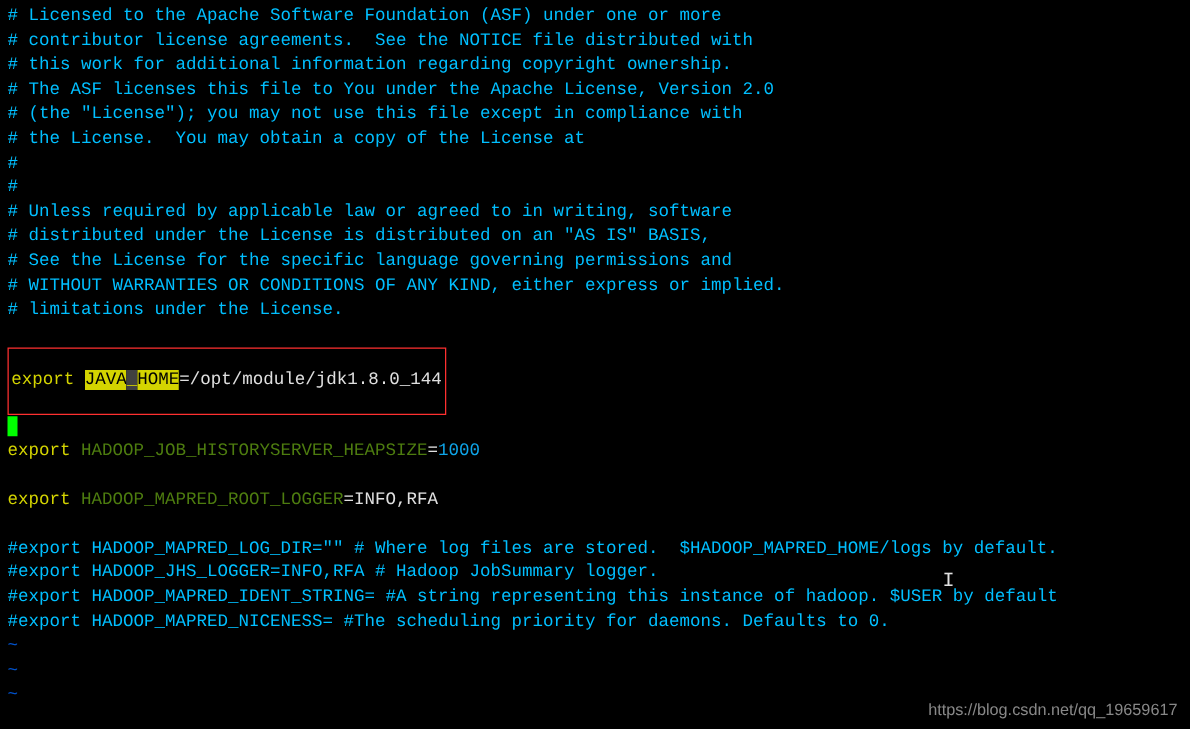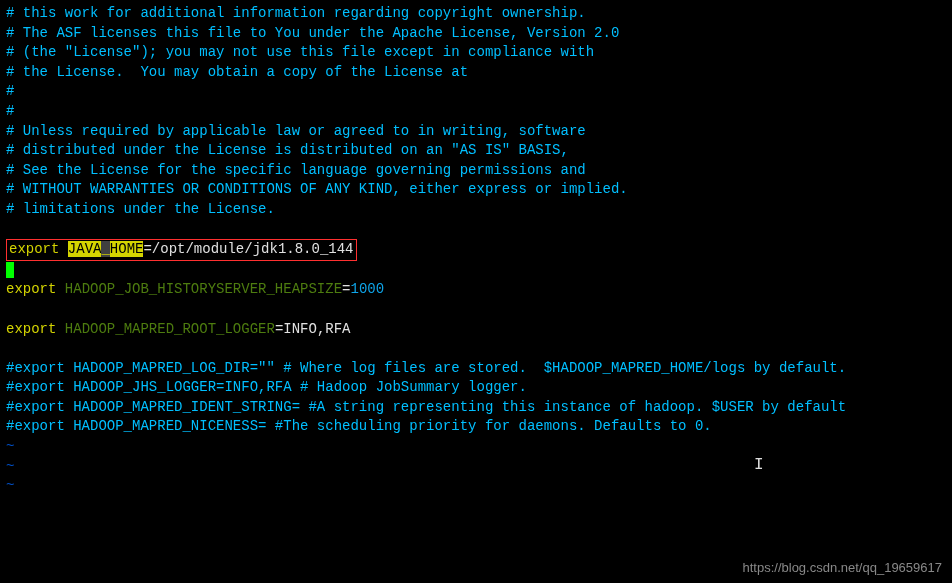--- a/index.html
+++ b/index.html
@@ -17,21 +17,21 @@
   }
   .line { white-space: pre; }
   .comment { color: #00bfff; }
   .keyword-yellow { color: #d4d400; }
   .varname { color: #4d7c0f; }
   .value-white { color: #e0e0e0; }
   .value-red { color: #0ea5e9; }
   .highlight-box {
     border: 1px solid #ff3030;
     display: inline-block;
-    padding: 0 2px;
+    padding: 16px 2px;
   }
   .sel-java {
     background: #d4d400;
     color: #000;
   }
   .sel-home {
     background: #d4d400;
     color: #000;
   }
   .sel-sep {
@@ -59,20 +59,22 @@
     position: absolute;
     color: #e0e0e0;
     font-size: 16px;
     pointer-events: none;
   }
 </style>
 </head>
 <body>
 
 <div>
+  <div class="line comment"># Licensed to the Apache Software Foundation (ASF) under one or more</div>
+  <div class="line comment"># contributor license agreements.  See the NOTICE file distributed with</div>
   <div class="line comment"># this work for additional information regarding copyright ownership.</div>
   <div class="line comment"># The ASF licenses this file to You under the Apache License, Version 2.0</div>
   <div class="line comment"># (the "License"); you may not use this file except in compliance with</div>
   <div class="line comment"># the License.  You may obtain a copy of the License at</div>
   <div class="line comment">#</div>
   <div class="line comment">#</div>
   <div class="line comment"># Unless required by applicable law or agreed to in writing, software</div>
   <div class="line comment"># distributed under the License is distributed on an "AS IS" BASIS,</div>
   <div class="line comment"># See the License for the specific language governing permissions and</div>
   <div class="line comment"># WITHOUT WARRANTIES OR CONDITIONS OF ANY KIND, either express or implied.</div>

